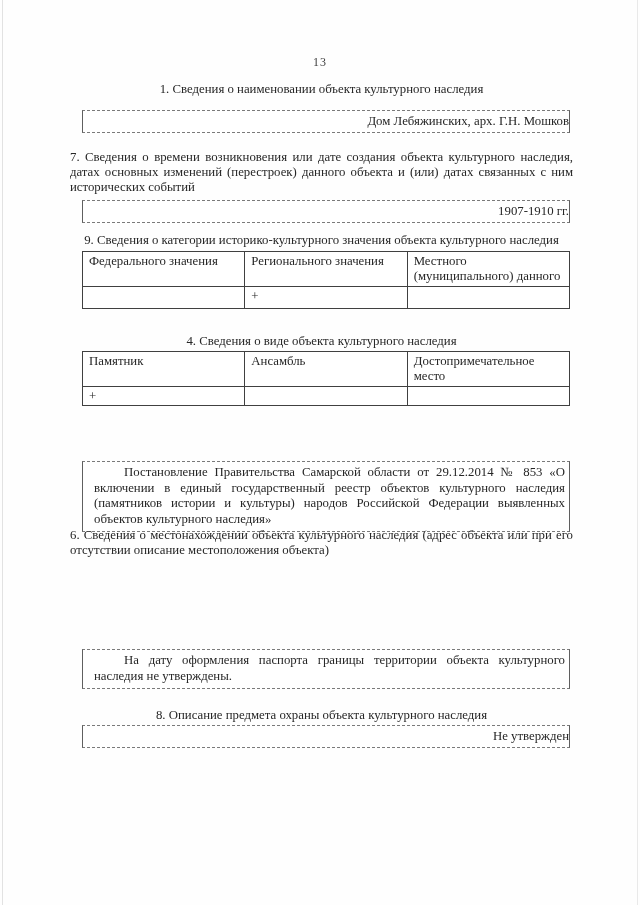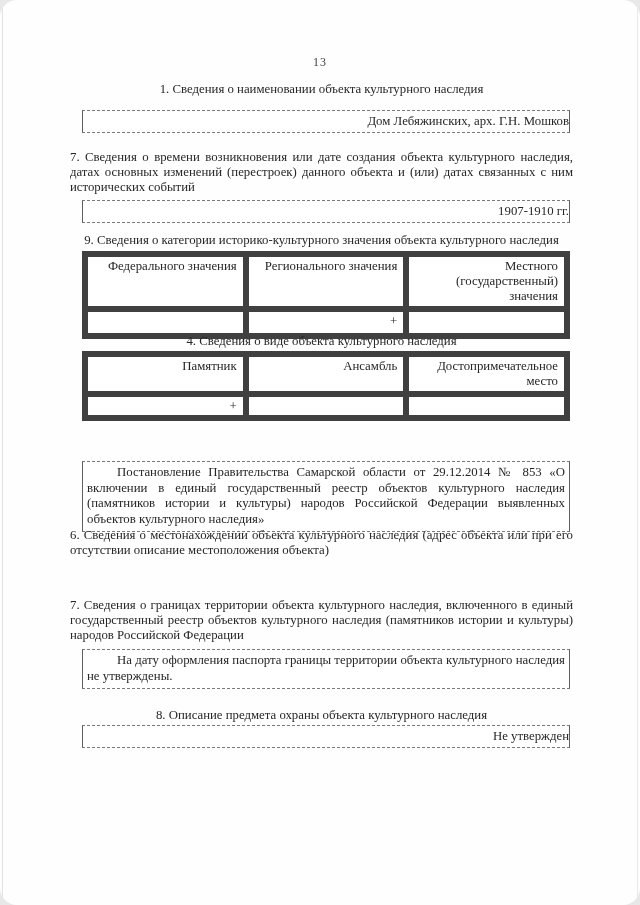--- a/index.html
+++ b/index.html
@@ -5,21 +5,20 @@
   html, body { margin: 0; padding: 0; background: #e8e8e8; }
   .page {
     position: relative;
     width: 640px;
     height: 905px;
     margin: 0 auto;
     background: #fefefe;
     font-family: "Liberation Serif", "DejaVu Serif", serif;
     color: #262626;
     overflow: hidden;
-    border-radius: 17px;
   }
   .page-number {
     position: absolute;
     top: 55px; left: 0; width: 640px;
     text-align: center;
     font-size: 12px;
     color: #3c3c3c;
     letter-spacing: 1px;
   }
   .heading {
@@ -45,35 +44,35 @@
     background: #fff;
   }
   .value-box.center {
     text-align: right;
     line-height: 21px;
     height: 23px;
   }
   .value-box.para {
     text-align: justify;
     line-height: 15.5px;
-    padding: 3px 4px 4px 4px;
+    padding: 3px 4px 4px 11px;
     text-indent: 30px;
   }
   table.grid {
     position: absolute;
     left: 82px;
     width: 488px;
     border-collapse: collapse;
     table-layout: fixed;
     font-size: 12.8px;
     background: #fff;
   }
   table.grid td {
-    border: 6px solid #404040;
-    text-align: right;
+    border: 1px solid #404040;
+    text-align: left;
     vertical-align: top;
     padding: 2px 6px;
     line-height: 15px;
   }
   table.grid tr.data-row td {
     border-top-color: #7c7c7c;
     border-top-style: dashed;
     line-height: 14px;
   }
   .t3 .data-row td { height: 17px; }
@@ -102,21 +101,21 @@
 
   <div class="heading" style="top:150px">7. Сведения о времени возникновения или дате создания объекта культурного наследия, датах основных изменений (перестроек) данного объекта и (или) датах связанных с ним исторических событий</div>
   <div class="value-box center" style="top:200px">1907-1910 гг.</div>
 
   <div class="heading single" style="top:233px">9. Сведения о категории историко-культурного значения объекта культурного наследия</div>
   <table class="grid t3" style="top:251px">
     <tbody>
         <tr>
       <td>Федерального значения</td>
       <td>Регионального значения</td>
-      <td>Местного (государственный) значения</td>
+      <td>Местного (муниципального) данного</td>
     </tr>
     <tr class="data-row">
       <td></td>
       <td>+</td>
       <td></td>
     </tr>
   </tbody>
     </table>
 
   <div class="heading single" style="top:334px">4. Сведения о виде объекта культурного наследия</div>
@@ -132,18 +131,17 @@
       <td></td>
       <td></td>
     </tr>
   </tbody>
     </table>
 
   <div class="value-box para" style="top:461px">Постановление Правительства Самарской области от 29.12.2014 № 853 «О включении в единый государственный реестр объектов культурного наследия (памятников истории и культуры) народов Российской Федерации выявленных объектов культурного наследия»</div>
 
   <div class="heading" style="top:528px">6. Сведения о местонахождении объекта культурного наследия (адрес объекта или при его отсутствии описание местоположения объекта)</div>
 
-  <div class="heading" style="top:598px">7. Сведения о границах территории объекта культурного наследия, включенного в единый государственный реестр объектов культурного наследия (памятников истории и культуры) народов Российской Федерации</div>
   <div class="value-box para" style="top:649px">На дату оформления паспорта границы территории объекта культурного наследия не утверждены.</div>
 
   <div class="heading single" style="top:708px">8. Описание предмета охраны объекта культурного наследия</div>
   <div class="value-box center" style="top:725px">Не утвержден</div>
 </div>
 
 </body></html>

